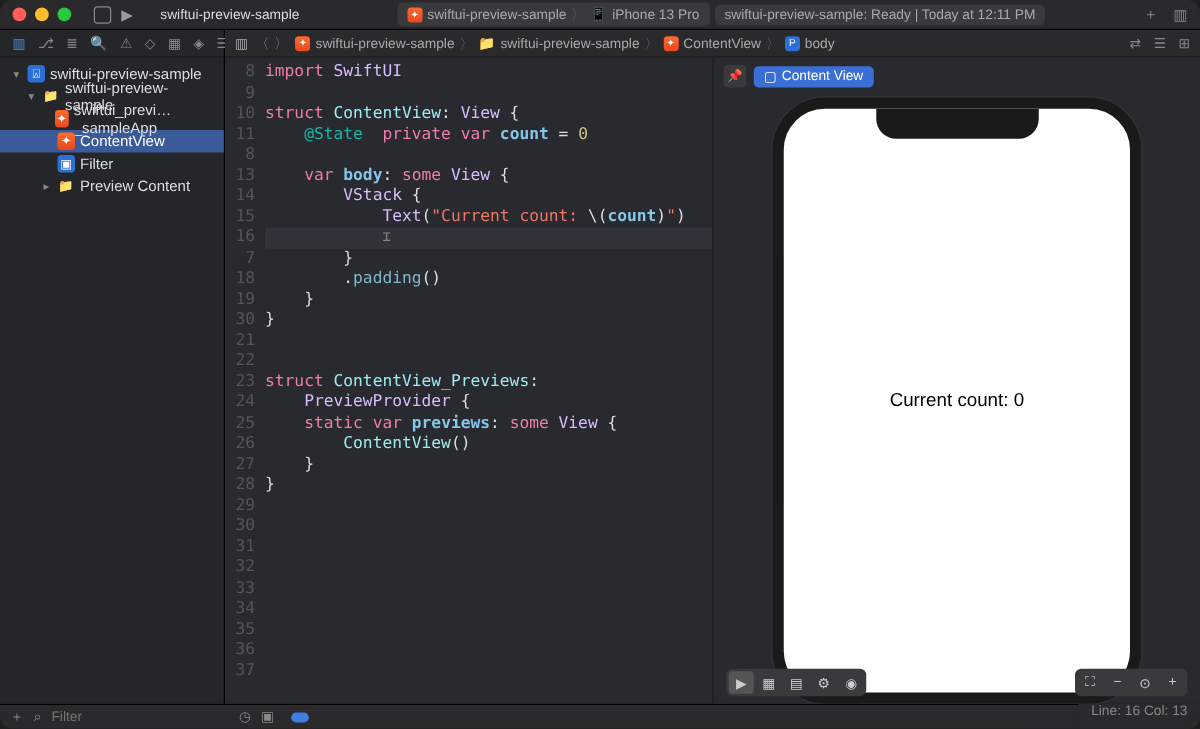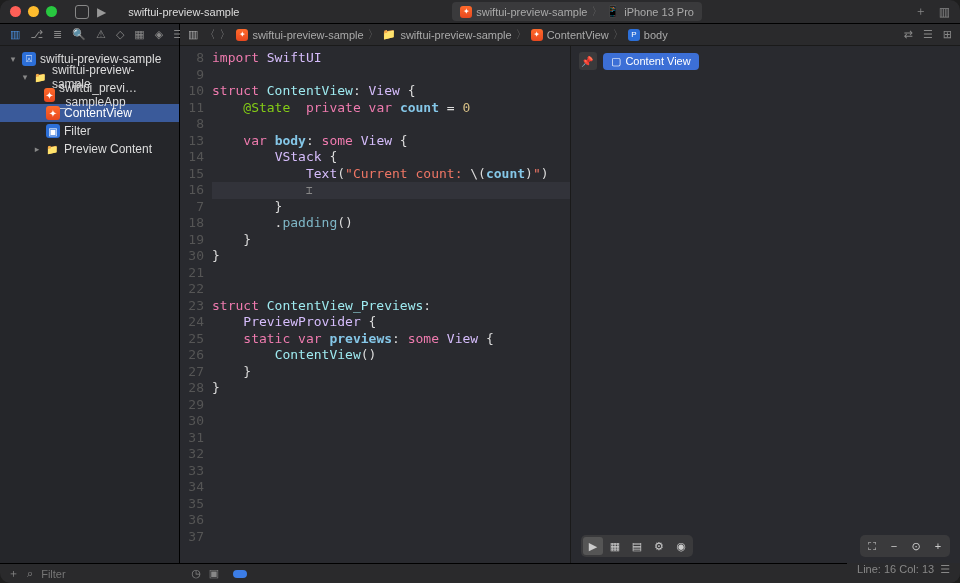--- a/index.html
+++ b/index.html
@@ -72,21 +72,21 @@
   .gutter div { height:16.5px; }
   .code { flex:1; color:#ccc; white-space:pre; }
   .code .line { height:16.5px; }
   .code .hl { background:#32333a; }
   .tok-key { color:#ef7baf; }
   .tok-type-def { color:#9eeaf0; }
   .tok-type { color:#d6bdfc; }
   .tok-var { color:#85c7e8;font-weight:bold; }
   .tok-str { color:#ef7665; }
   .tok-num { color:#d6bf85; }
-  .tok-attr { color:#84cc16;text-align:right; }
+  .tok-attr { color:#14b8a6;text-align:right; }
   .tok-plain { color:#dcdcdc; }
   .tok-ident { color:#7fb7c7; }
   .cursor-i { color:#888; font-size:11px; }
 
   .preview-pane { flex:1; background:#292a2f; border-left:1px solid #1a1a1a; position:relative; display:flex; flex-direction:column; align-items:center; }
   .preview-top { position:absolute; top:6px; left:8px; display:flex; gap:6px; align-items:center; z-index:2; }
   .pin-btn { width:18px;height:18px;background:#3a3a3c;border-radius:3px;display:flex;align-items:center;justify-content:center;color:#aaa;font-size:10px; }
   .cv-tag { background:#3c6fd6; color:#fff; padding:2px 8px; border-radius:4px; font-size:11px; display:flex; align-items:center; gap:4px; }
   .phone { margin-top:32px; width:295px; height:510px; background:#fff; border-radius:42px; border:9px solid #1a1a1a; position:relative; overflow:hidden; box-shadow:0 0 0 1px #333; }
   .notch { position:absolute; top:0; left:50%; transform:translateX(-50%); width:130px; height:24px; background:#1a1a1a; border-radius:0 0 16px 16px; }
@@ -97,41 +97,44 @@
   .pb-btn { width:20px;height:18px;display:flex;align-items:center;justify-content:center;color:#ccc;font-size:11px;border-radius:3px; }
   .pb-btn.active { background:#555; }
 
   
   .bottombar { height:20px; background:#2a2a2c; border-top:1px solid #000; display:flex; align-items:center; padding:0 8px; font-size:11px; color:#888; gap:8px; }
   .bottombar .filter-input { flex:0 0 130px; background:transparent; border:none; color:#888; outline:none; font-size:11px; }
   .bottombar .spacer { flex:1; }
   .blue-dot { width:14px; height:8px; background:#3c7de6; border-radius:4px; margin-left:6px; }
 
   
-  .statusbar { position:absolute; bottom:0; right:0; height:20px; display:flex; align-items:flex-start; padding:0 10px; font-size:11px; color:#888; gap:6px; background:#2a2a2c; }
+  .statusbar { position:absolute; bottom:0; right:0; height:20px; display:flex; align-items:flex-end; padding:0 10px; font-size:11px; color:#888; gap:6px; background:#2a2a2c;flex-direction:column; }
 </style>
 </head>
 <body>
 
 <div class="titlebar">
   <div class="traffic">
     <span class="tc-red"></span>
     <span class="tc-yellow"></span>
     <span class="tc-green"></span>
   </div>
   <span class="sq"></span>
   <span class="play">▶</span>
   <span style="margin-left:14px;color:#ddd;font-weight:500">swiftui-preview-sample</span>
   <div class="tb-center">
     <div class="proj">
       <span class="swift-badge">✦</span>
       <span>swiftui-preview-sample</span>
       <span style="color:#666">〉</span>
       <span>📱</span>
       <span>iPhone 13 Pro</span>
+    </div>
+    <div class="status">
+      <span>swiftui-preview-sample: Ready | Today at 12:11 PM</span>
     </div>
   </div>
   <div class="tb-right">
     <span class="icon">＋</span>
     <span class="icon">▥</span>
   </div>
 </div>
 
 <div class="main">
 
@@ -246,20 +249,26 @@
       </div>
 
       <div class="preview-pane">
         <div class="preview-top">
           <div class="pin-btn">📌</div>
           <div class="cv-tag">
             <span>▢</span>
             <span>Content View</span>
           </div>
         </div>
+        <div class="phone">
+          <div class="notch"></div>
+          <div class="phone-content">
+            <span>Current count: 0</span>
+          </div>
+        </div>
         <div class="preview-bottom">
           <div class="pb-left">
             <div class="pb-btn active">▶</div>
             <div class="pb-btn">▦</div>
             <div class="pb-btn">▤</div>
             <div class="pb-btn">⚙</div>
             <div class="pb-btn">◉</div>
           </div>
           <div class="pb-right">
             <div class="pb-btn">⛶</div>

